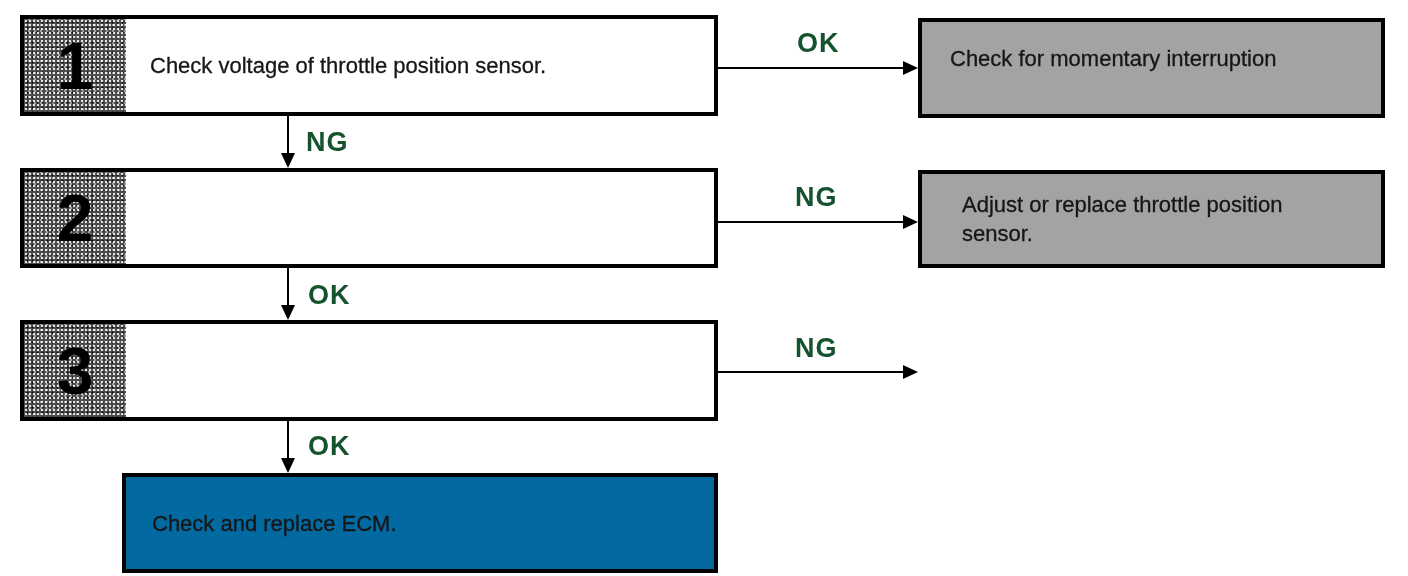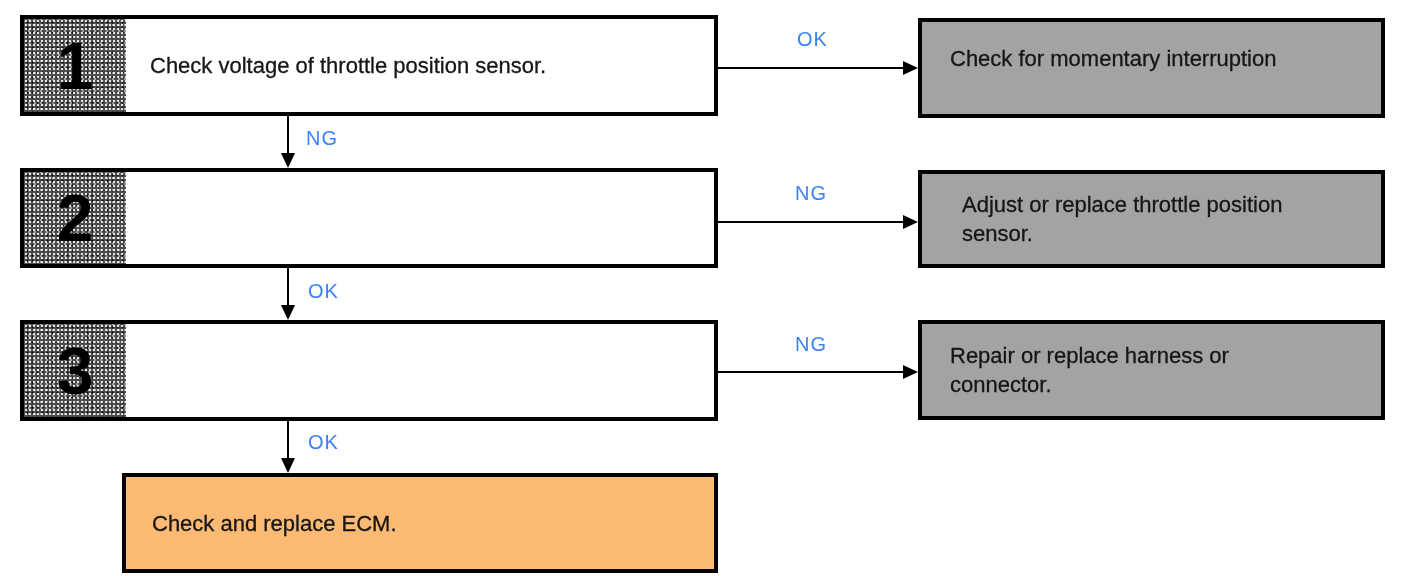--- a/index.html
+++ b/index.html
@@ -22,37 +22,37 @@
       radial-gradient(rgba(0,0,0,0.8) 0.8px, transparent 1.3px);
     background-size:4px 4px,6px 6px,5px 5px;
     background-position:0 0,2px 3px,1px 1px;
   }
   .step-text-wrap{flex:1;display:flex;align-items:center;padding:6px 14px 6px 24px;}
   .box-text{
     font-size:22px;line-height:29px;white-space:pre-line;
     -webkit-text-stroke:0.3px currentColor;
   }
   .finalbox{
-    position:absolute;box-sizing:border-box;background:#fdba74;border:4px solid #000;
+    position:absolute;box-sizing:border-box;background:#0369a1;border:4px solid #000;
     display:flex;align-items:center;padding:7px 14px 6px 26px;
   }
   
   .resultbox{
     position:absolute;box-sizing:border-box;background:#a3a3a3;border:4px solid #000;
     display:flex;align-items:center;padding:6px 16px 6px 28px;
   }
   .resultbox.top-align{align-items:flex-start;padding-top:22px;}
   
   .hline{position:absolute;height:2px;background:#000;}
   .vline{position:absolute;width:2px;background:#000;}
   .arrow-right{position:absolute;width:0;height:0;
     border-top:7px solid transparent;border-bottom:7px solid transparent;border-left:15px solid #000;}
   .arrow-down{position:absolute;width:0;height:0;
     border-left:7px solid transparent;border-right:7px solid transparent;border-top:15px solid #000;}
-  .lbl{position:absolute;font-weight:400;font-size:20px;letter-spacing:1px;color:#3b82f6;}
+  .lbl{position:absolute;font-weight:700;font-size:27px;letter-spacing:1px;color:#14532d;}
 </style>
 </head>
 <body>
 
 <div class="canvas">
 
   <div class="stepbox" style="left:20px;top:15px;width:698px;height:101px;">
     <div class="badge">
       <span>1</span>
     </div>
@@ -77,24 +77,20 @@
     <span class="box-text">Check and replace ECM.</span>
   </div>
 
   <div class="resultbox top-align" style="left:918px;top:18px;width:467px;height:100px;">
     <span class="box-text">Check for momentary interruption</span>
   </div>
   <div class="resultbox" style="left:918px;top:170px;width:467px;height:98px;padding-left:40px;">
     <span class="box-text">Adjust or replace throttle position
 sensor.</span>
   </div>
-  <div class="resultbox" style="left:918px;top:320px;width:467px;height:100px;">
-    <span class="box-text">Repair or replace harness or
-connector.</span>
-  </div>
 
   <div class="vline" style="left:287px;top:116px;height:39px;"></div>
   <div class="arrow-down" style="left:281px;top:153px;"></div>
   <div class="lbl" style="left:306px;top:127px;">NG</div>
 
   <div class="vline" style="left:287px;top:268px;height:38px;"></div>
   <div class="arrow-down" style="left:281px;top:305px;"></div>
   <div class="lbl" style="left:308px;top:280px;">OK</div>
 
   <div class="vline" style="left:287px;top:421px;height:38px;"></div>

